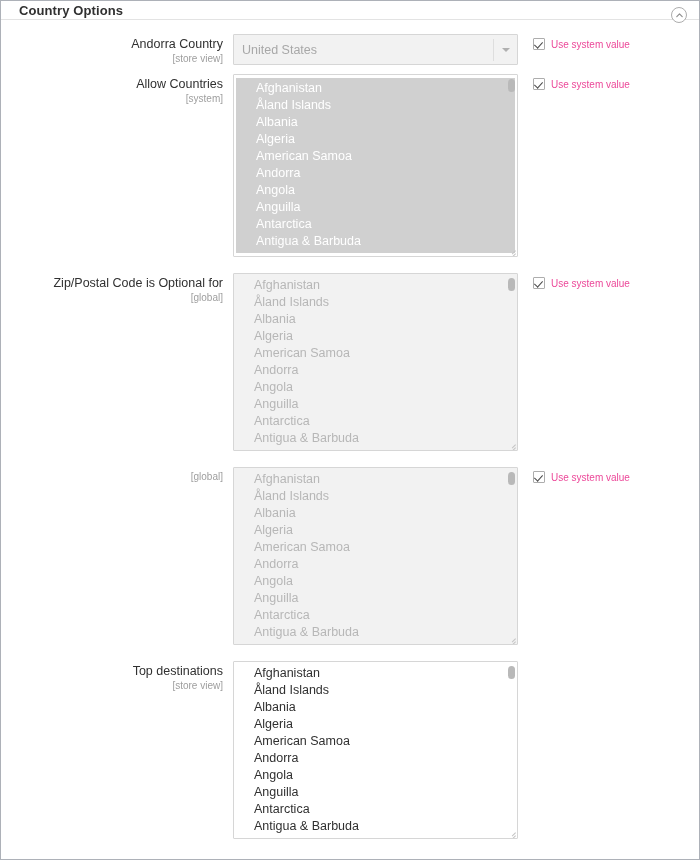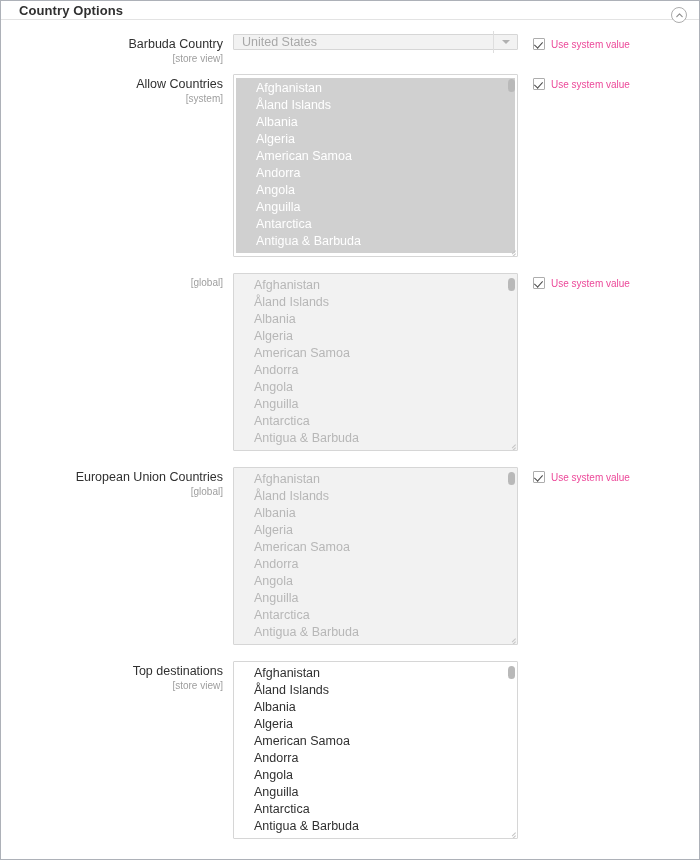--- a/index.html
+++ b/index.html
@@ -90,21 +90,21 @@
   .field-side-col {
     flex: 1 1 auto;
     padding-left: 15px;
     padding-top: 4px;
   }
 
   
   .select-wrap {
     position: relative;
     width: 285px;
-    height: 16px;
+    height: 31px;
     border: 1px solid #d6d6d6;
     background: #f2f2f2;
     border-radius: 1px;
     display: flex;
     align-items: center;
   }
   .select-value {
     padding-left: 8px;
     font-size: 12.5px;
     color: #a8a8a8;
@@ -257,21 +257,21 @@
       <svg width="9" height="9" viewBox="0 0 9 9" aria-hidden="true">
         <polyline points="1.8,5.6 4.5,2.9 7.2,5.6" fill="none" stroke="#8f8f8f" stroke-width="1.2" stroke-linecap="round" stroke-linejoin="round"></polyline>
       </svg>
     </div>
   </div>
 
   <div class="form-body">
 
     <div class="field-row row-gap-default">
       <div class="field-label-col">
-        <span class="field-label">Barbuda Country</span>
+        <span class="field-label">Andorra Country</span>
         <span class="field-scope">[store view]</span>
       </div>
       <div class="field-control-col">
         <div class="select-wrap">
           <span class="select-value">United States</span>
           <span class="select-arrow-box">
             <span class="select-arrow"></span>
           </span>
         </div>
       </div>
@@ -316,20 +316,21 @@
       <div class="field-side-col">
         <label class="usevalue">
           <span class="cb checked"></span>
           <span class="cb-label">Use system value</span>
         </label>
       </div>
     </div>
 
     <div class="field-row row-gap-zip">
       <div class="field-label-col">
+        <span class="field-label">Zip/Postal Code is Optional for</span>
         <span class="field-scope">[global]</span>
       </div>
       <div class="field-control-col">
         <div class="multiselect ms-disabled">
           <ul class="ms-list">
             <li class="ms-option">Afghanistan</li>
             <li class="ms-option">Åland Islands</li>
             <li class="ms-option">Albania</li>
             <li class="ms-option">Algeria</li>
             <li class="ms-option">American Samoa</li>
@@ -351,21 +352,20 @@
       <div class="field-side-col">
         <label class="usevalue">
           <span class="cb checked"></span>
           <span class="cb-label">Use system value</span>
         </label>
       </div>
     </div>
 
     <div class="field-row row-gap-eu">
       <div class="field-label-col">
-        <span class="field-label">European Union Countries</span>
         <span class="field-scope">[global]</span>
       </div>
       <div class="field-control-col">
         <div class="multiselect ms-disabled">
           <ul class="ms-list">
             <li class="ms-option">Afghanistan</li>
             <li class="ms-option">Åland Islands</li>
             <li class="ms-option">Albania</li>
             <li class="ms-option">Algeria</li>
             <li class="ms-option">American Samoa</li>

